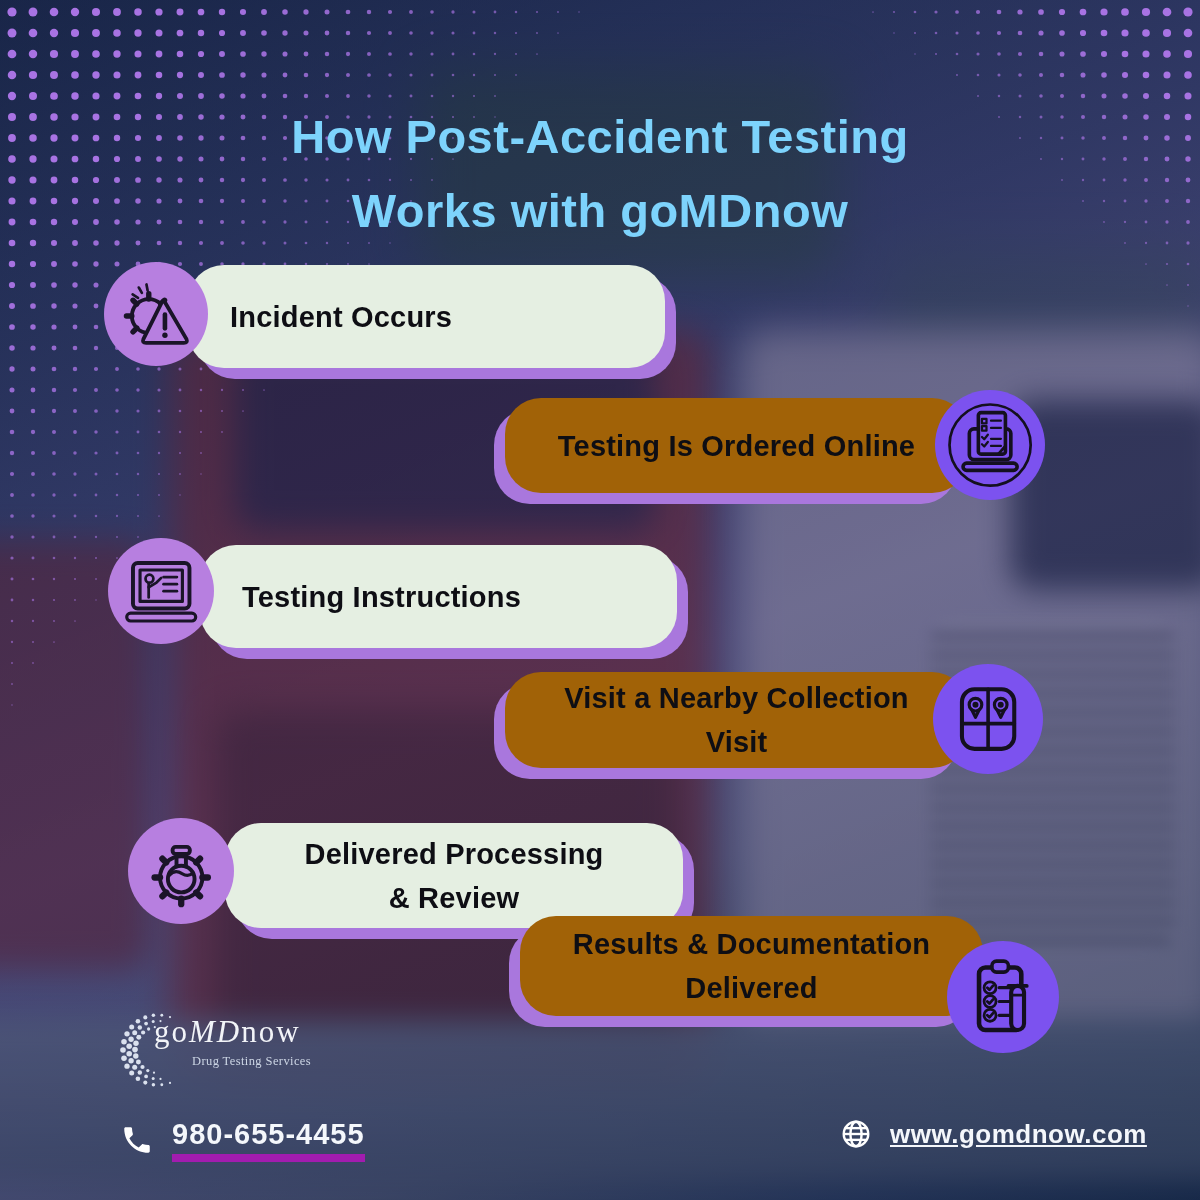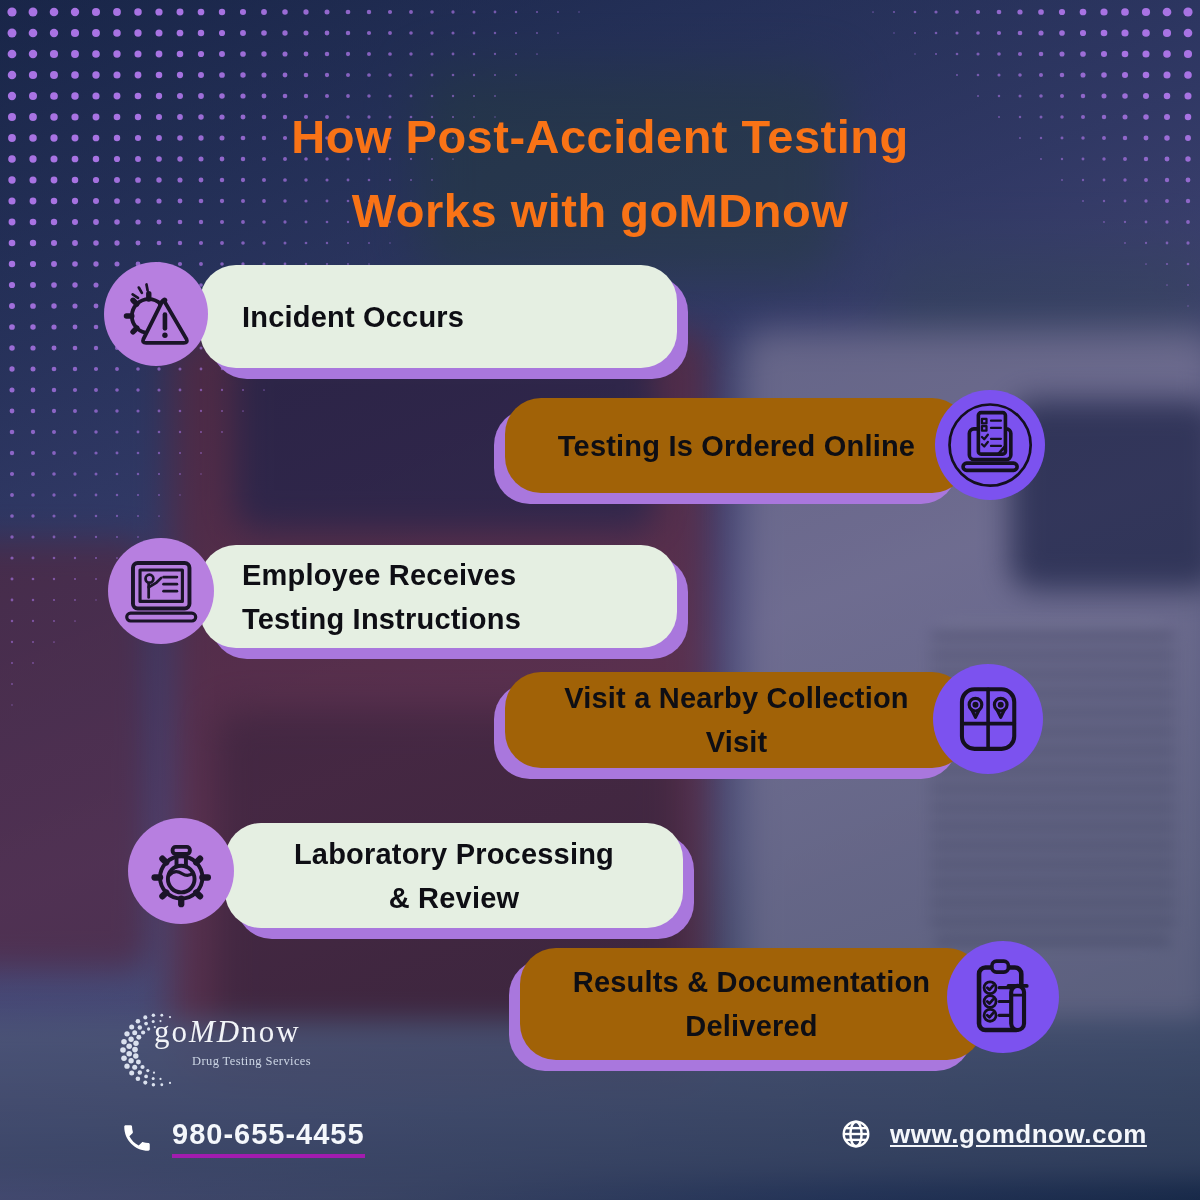--- a/index.html
+++ b/index.html
@@ -35,63 +35,63 @@
     background:linear-gradient(#5a6782,#44516d); filter:blur(14px); opacity:.9;}
   .tint{position:absolute; inset:0;
     background:linear-gradient(160deg,rgba(22,32,66,.45) 0%,rgba(58,54,108,.32) 55%,
       rgba(24,40,70,.45) 100%);}
   
   .dots{position:absolute; z-index:1; pointer-events:none;}
   #dotsL{left:0; top:0;}
   #dotsR{right:0; top:0;}
   
   .title{position:absolute; z-index:3; left:0; top:100px; width:100%;
-    text-align:center; color:#f97316; font-weight:bold; font-size:47px;
+    text-align:center; color:#7dd3fc; font-weight:bold; font-size:47px;
     line-height:74px; letter-spacing:.5px; margin:0;}
   
   .pill{position:absolute; z-index:4; border-radius:36px; display:flex;
     flex-direction:column; justify-content:center;}
   .pill.mint{background:#e5efe2; box-shadow:11px 11px 0 #a977dd;}
   .pill.cream{background:#a16207; box-shadow:-11px 11px 0 #a977dd;}
   .pill .line{display:block; font-weight:bold; font-size:29px; line-height:44px;
     color:#0e0e14; letter-spacing:.2px;}
   .pill.align-left{padding-left:42px; text-align:left;}
   .pill.align-center{text-align:center; padding:0 14px;}
   .badge{position:absolute; z-index:5; border-radius:50%; display:flex;
     align-items:center; justify-content:center;}
   .badge.light{background:#b77fe0;}
   .badge.vivid{background:#7c52ef;}
-  .s1p{left:200px; top:265px; width:435px; height:103px;}
+  .s1p{left:188px; top:265px; width:435px; height:103px;}
   .s1b{left:104px; top:262px; width:104px; height:104px;}
   .s2p{left:505px; top:398px; width:435px; height:95px;}
   .s2b{left:935px; top:390px; width:110px; height:110px;}
   .s3p{left:200px; top:545px; width:435px; height:103px;}
   .s3b{left:108px; top:538px; width:106px; height:106px;}
   .s4p{left:505px; top:672px; width:435px; height:96px;}
   .s4b{left:933px; top:664px; width:110px; height:110px;}
   .s5p{left:225px; top:823px; width:430px; height:105px;}
   .s5b{left:128px; top:818px; width:106px; height:106px;}
-  .s6p{left:520px; top:948px; width:435px; height:112px;}
+  .s6p{left:520px; top:916px; width:435px; height:100px;}
   .s6b{left:947px; top:941px; width:112px; height:112px;}
   .badge svg{width:74%; height:74%;}
   .badge.vivid svg{width:82%; height:82%;}
   
   .logo{position:absolute; z-index:4; left:112px; top:1000px; width:260px; height:110px;}
   #swirl{position:absolute; left:0; top:4px;}
   .brand{position:absolute; left:42px; top:14px; font-family:"Liberation Serif", serif;
     font-size:31px; color:#f2f4f8; letter-spacing:2px;}
   .brand .md{font-style:italic;margin-top:8px;}
   .tagline{position:absolute; left:80px; top:54px; font-size:12.5px; color:#cdd6e5;
     letter-spacing:.4px;font-family:Liberation Serif, serif;}
   .contact{position:absolute; z-index:4; display:flex; align-items:center; gap:18px;
     color:#f4f7fb;}
   .phone-row{left:120px; top:1118px;}
   .web-row{left:840px; top:1118px;}
   .phone-num{font-size:29px; font-weight:bold; letter-spacing:1px;
-    border-bottom:4px solid #a21caf; padding-bottom:3px;}
+    border-bottom:8px solid #a21caf; padding-bottom:3px;}
   .web-url{font-size:26px; font-weight:bold; letter-spacing:.5px;text-decoration:underline;}
   .cicon{display:flex; align-items:center;}
 </style>
 </head>
 <body>
 
 <div class="canvas">
 
   <div class="bg">
     <div class="shape trees"></div>
@@ -765,21 +765,20 @@
         <path d="M51,23 H62"></path>
           <path d="M51,31 H62"></path>
           <path d="M51,43 H62"></path>
           <path d="M51,51 H62"></path>
       </g>
       <path d="M59,60 L67,51" stroke-width="3"></path>
     </svg>
   </div>
 
   <div class="pill mint align-left s3p">
-    <span class="line">Employee Receives</span>
     <span class="line">Testing Instructions</span>
   </div>
   <div class="badge light s3b">
     <svg viewBox="0 0 100 100" fill="none" stroke="#1a1428" stroke-linecap="round" stroke-linejoin="round">
       <rect x="14" y="14" width="72" height="58" rx="6" stroke-width="5"></rect>
       <rect x="23" y="23" width="54" height="40" stroke-width="4"></rect>
       <rect x="6" y="78" width="88" height="10" rx="5" stroke-width="4"></rect>
       <circle cx="35" cy="34" r="5" stroke-width="3.5"></circle>
       <path d="M34,40 L34,58" stroke-width="3.5"></path>
       <path d="M34,45 L44,39 L50,33" stroke-width="3.5"></path>
@@ -805,21 +804,21 @@
           <path d="M32,40 L36,48 L40,40"></path>
           <circle cx="36" cy="34" r="1.6" fill="#14101f"></circle>
         <circle cx="64" cy="34" r="7"></circle>
           <path d="M60,40 L64,48 L68,40"></path>
           <circle cx="64" cy="34" r="1.6" fill="#14101f"></circle>
       </g>
     </svg>
   </div>
 
   <div class="pill mint align-center s5p">
-    <span class="line">Laboratory Processing</span>
+    <span class="line">Delivered Processing</span>
     <span class="line">&amp; Review</span>
   </div>
   <div class="badge light s5b">
     <svg viewBox="0 0 100 100" fill="none" stroke="#1a1428" stroke-linecap="round" stroke-linejoin="round">
       <g stroke-width="8">
         <path d="M77,58 L84,58"></path>
           <path d="M69.1,77.1 L74,82"></path>
           <path d="M50,85 L50,92"></path>
         <path d="M30.9,77.1 L26,82"></path>
           <path d="M23,58 L16,58"></path>

